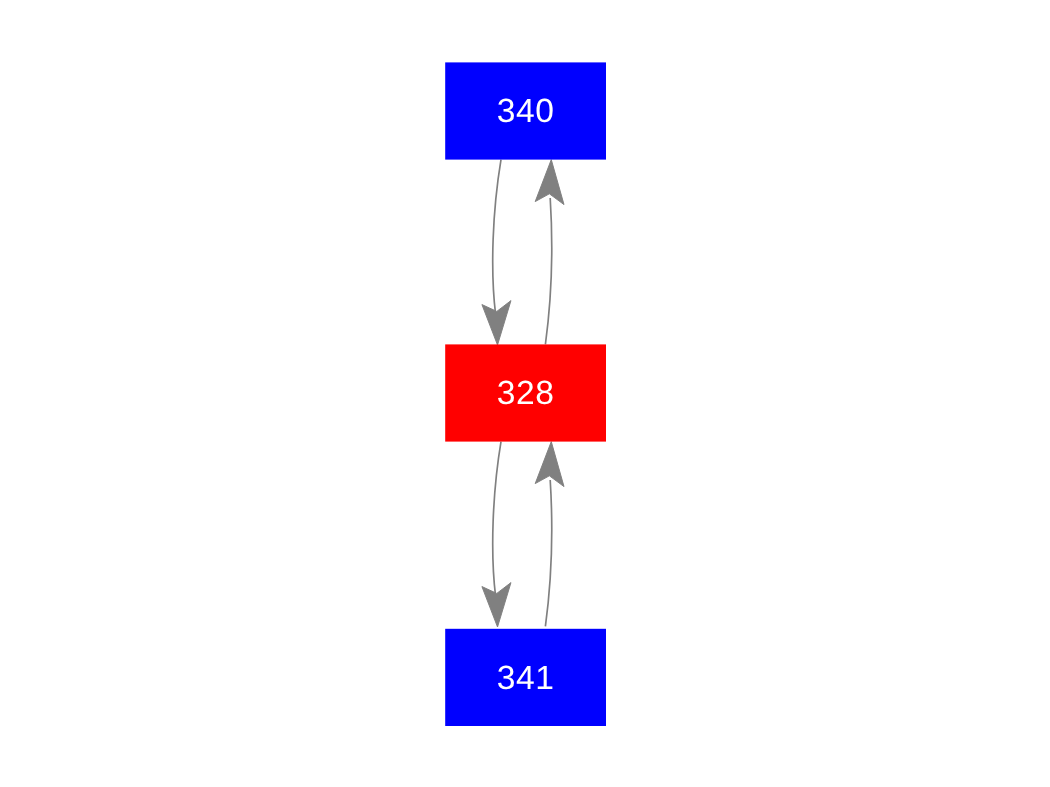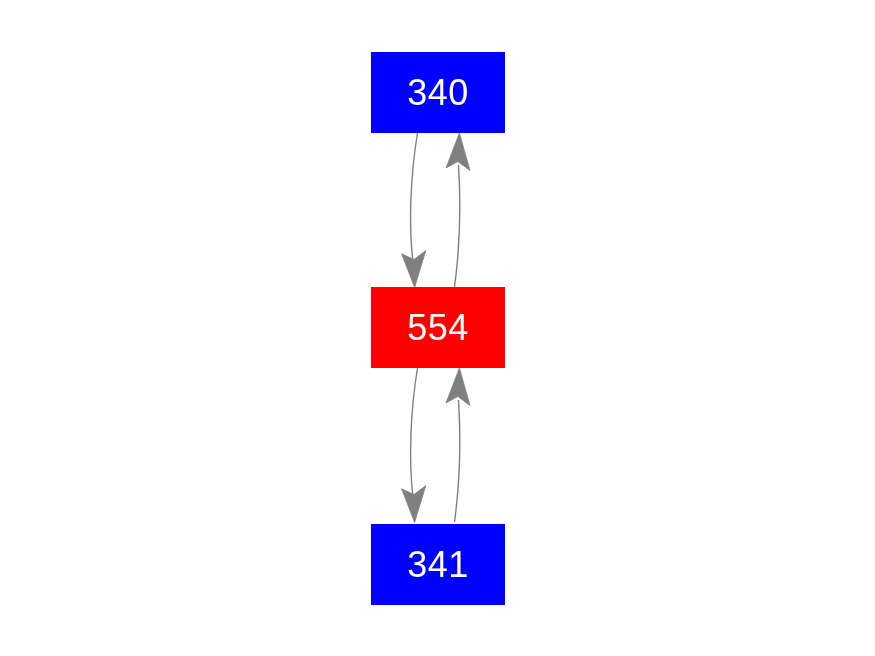--- a/index.html
+++ b/index.html
@@ -27,21 +27,21 @@
   .node-box {
     position: absolute;
     display: flex;
     align-items: center;
     justify-content: center;
     box-sizing: border-box;
   }
   .node-label {
     color: #ffffff;
     font-family: "Liberation Sans", sans-serif;
-    font-size: 36px;
+    font-size: 28px;
     line-height: 1;
     letter-spacing: 0.5px;
     user-select: none;
   }
 </style>
 </head>
 <body>
 
 <div id="canvas">
 
@@ -66,20 +66,20 @@
       <path d="M 454.5,522 C 459.5,485 461.0,440 458.5,400" fill="none" stroke="#808080" stroke-width="1.4"></path>
       <path d="M 459.4,368.0 L 470.0,405.5 L 457.8,396.5 L 446.0,403.0 Z" fill="#808080" stroke="#808080" stroke-width="0.8" stroke-linejoin="round"></path>
     </g>
   </svg>
 
   <div class="node-box" style="left:371px; top:52px; width:134px; height:81px; background:#0000ff;">
     <span class="node-label">340</span>
   </div>
 
   <div class="node-box" style="left:371px; top:287px; width:134px; height:81px; background:#ff0000;">
-    <span class="node-label">554</span>
+    <span class="node-label">328</span>
   </div>
 
   <div class="node-box" style="left:371px; top:524px; width:134px; height:81px; background:#0000ff;">
     <span class="node-label">341</span>
   </div>
 
 </div>
 
 </body></html>

